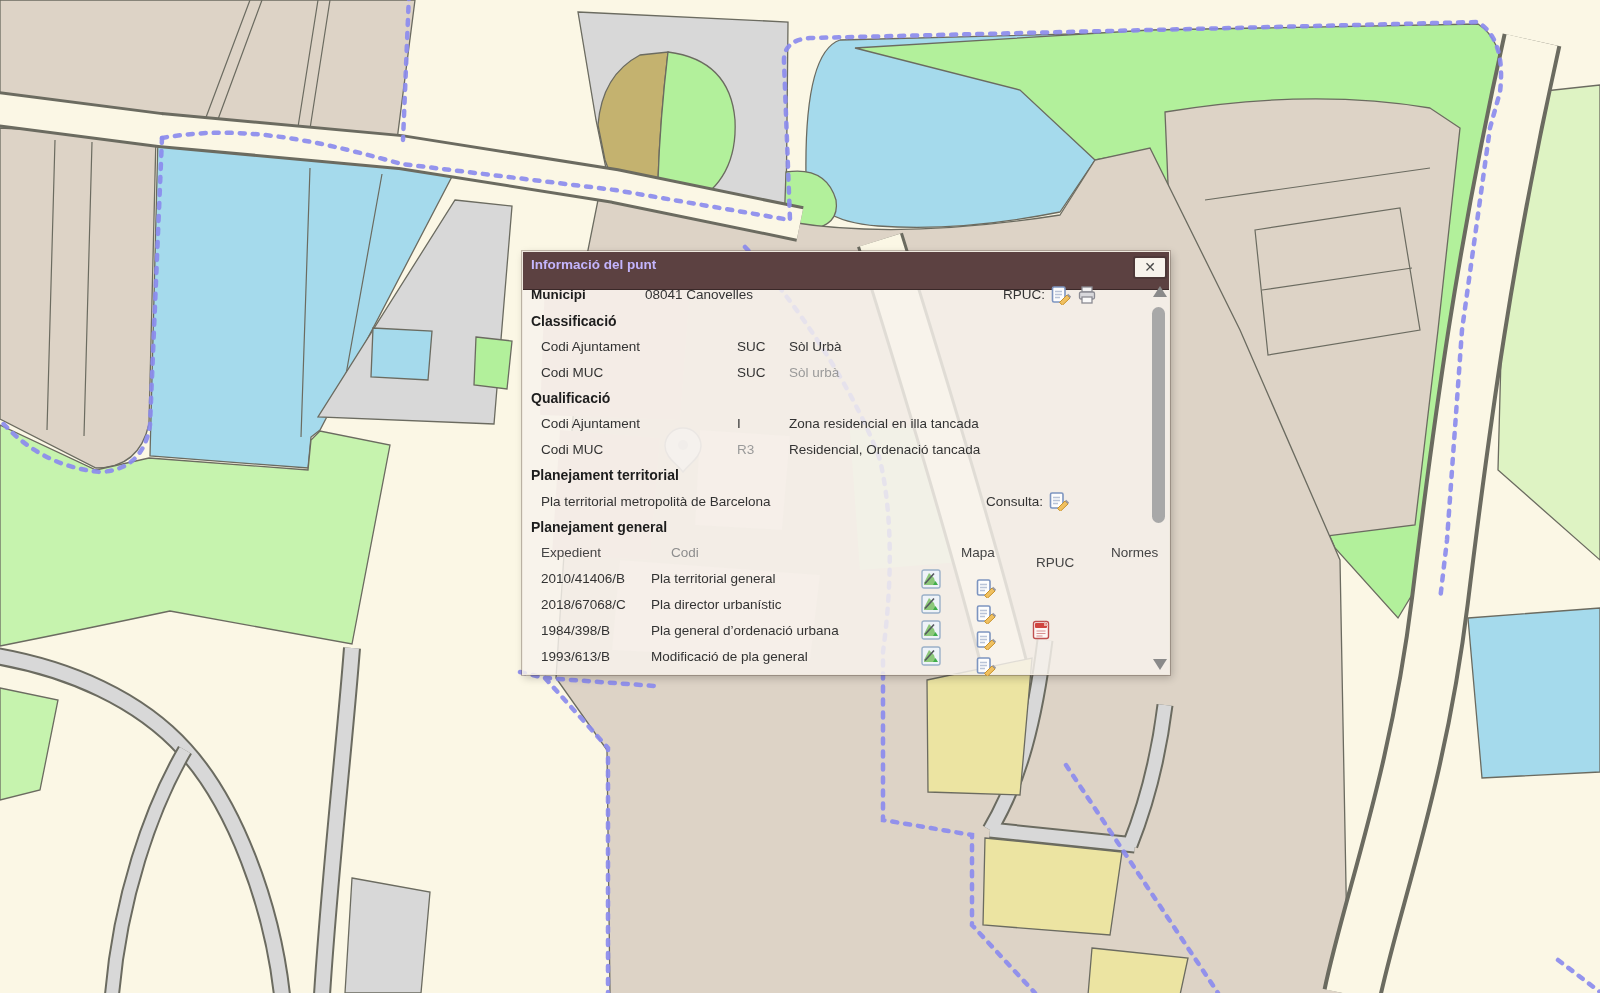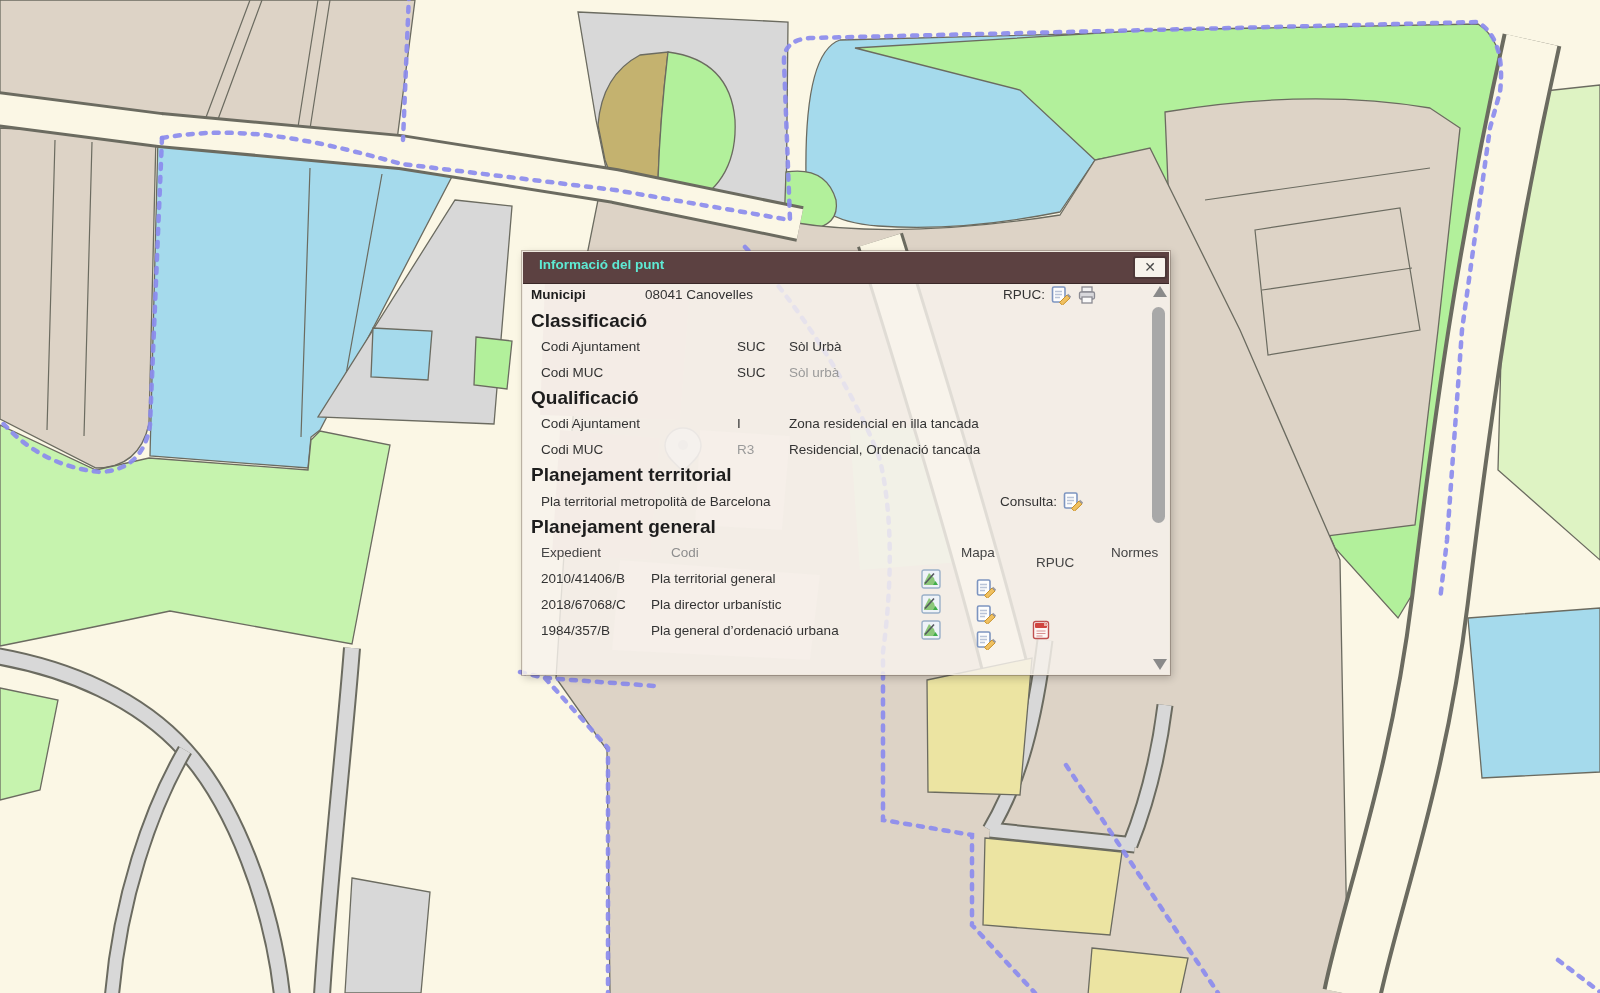--- a/index.html
+++ b/index.html
@@ -15,36 +15,36 @@
   .road-case{stroke:var(--outline);fill:none;}
   .road-fill{stroke:var(--cream);fill:none;}
   .groad-fill{stroke:var(--gray);fill:none;}
   .dash{stroke:var(--boundary,#8b8bee);stroke-width:4.5;fill:none;stroke-dasharray:5 8;stroke-linecap:round;opacity:.92;}
 
   
   #dlg{position:absolute;left:522px;top:251px;width:648px;height:424px;
        background:rgba(247,242,236,.84);border:1px solid #efe9df;
        box-shadow:0 0 0 1px rgba(95,75,65,.35),2px 3px 8px rgba(0,0,0,.22);
        box-sizing:border-box;}
-  #dlg-title{position:absolute;left:0;top:0;right:0;height:32px;background:var(--title_bar,#5c4141);
-       border-bottom:1px solid #3a2828;color:#5eead4;font-weight:bold;font-size:13.5px;
-       line-height:26px;padding-left:16px;box-sizing:border-box;cursor:move;}
+  #dlg-title{position:absolute;left:0;top:0;right:0;height:38px;background:var(--title_bar,#5c4141);
+       border-bottom:1px solid #3a2828;color:#c4b5fd;font-weight:bold;font-size:13.5px;
+       line-height:26px;padding-left:8px;box-sizing:border-box;cursor:move;}
   #dlg-close{position:absolute;top:4px;right:2px;width:34px;height:23px;background:#f7f3ec;
        border:2px solid #4d3838;border-radius:3px;color:#4a4a4a;font-weight:bold;font-size:14px;
        line-height:19px;text-align:center;cursor:pointer;box-sizing:border-box;}
   #dlg-body{position:absolute;left:0;top:26px;right:0;bottom:0;padding:4px 20px 0 8px;font-size:13.5px;color:#333;}
   .row{height:25.8px;display:flex;align-items:center;position:relative;}
-  .hrow{font-weight:bold;color:#1d1d1d;font-size:19px;}
+  .hrow{font-weight:bold;color:#1d1d1d;font-size:14px;}
   .kv{padding-left:10px;}
   .kv .lab{width:196px;flex:none;}
   .kv .code{width:52px;flex:none;}
   .muni .lab{width:114px;flex:none;font-weight:bold;color:#1d1d1d;}
   .gray-txt{color:#9a9a9a;}
   .rpuc-box{position:absolute;right:52px;top:0;height:100%;display:flex;align-items:center;gap:6px;}
-  .consulta-box{position:absolute;right:66px;top:0;height:100%;display:flex;align-items:center;gap:6px;}
+  .consulta-box{position:absolute;right:80px;top:0;height:100%;display:flex;align-items:center;gap:6px;}
   .tbl-head{padding-left:10px;color:#444;gap:20px;}
   .trow{padding-left:10px;}
   .c-exp{width:110px;flex:none;}
   .c-tip{width:270px;flex:none;}
   .c-mapa{width:55px;flex:none;display:flex;justify-content:flex-start;}
   .c-rpuc{width:55px;flex:none;display:flex;justify-content:flex-start;margin-top:19px;}
   .c-norm{width:60px;flex:none;display:flex;justify-content:flex-start;}
   .h-tip{color:#8d8d8d;}
   .icn{width:20px;height:20px;display:inline-block;vertical-align:middle;cursor:pointer;}
   
@@ -259,21 +259,21 @@
               <rect x="1.5" y="2" width="12.5" height="15" rx="1.5" fill="#fdfdfd" stroke="#7d95c0" stroke-width="1.6"></rect>
               <path d="M4 6.5h7M4 9.5h7M4 12.5h5" stroke="#b9c4d8" stroke-width="1.4"></path>
               <path d="M8.5 17.5 L16 10 L19 13 L11.5 20.2 Z" fill="#f0c060" stroke="#c8922a" stroke-width="1"></path>
               <path d="M16 10 L19 13 L20.2 11.8 L17.2 8.8 Z" fill="#9a9aa2"></path>
             </svg>
           </span>
         <span class="c-norm"></span>
       </div>
 
       <div class="row trow">
-        <span class="c-exp">1984/357/B</span>
+        <span class="c-exp">1984/398/B</span>
         <span class="c-tip">Pla general d’ordenació urbana</span>
         <span class="c-mapa">
             <svg class="icn" viewBox="0 0 20 20">
               <rect x="1" y="1" width="18" height="18" rx="2" fill="#eef3f8" stroke="#9ab0c8" stroke-width="1.4"></rect>
               <path d="M3,14 L8,4 L13,9 L15,16 L3,16 Z" fill="#8cc87a"></path>
               <path d="M4,14.5 L13,4.5" stroke="#55585e" stroke-width="1.6" fill="none"></path>
               <path d="M12,16 L17,16 L14.5,12 Z" fill="#3fae49"></path>
             </svg>
           </span>
         <span class="c-rpuc">
@@ -287,20 +287,41 @@
         <span class="c-norm">
             <svg class="icn" viewBox="0 0 20 20">
               <rect x="2.5" y="1.5" width="15" height="17" rx="2" fill="#fdf6f4" stroke="#c05050" stroke-width="1.4"></rect>
               <rect x="4" y="3" width="12" height="5" rx="1" fill="#d04540"></rect>
               <path d="M5.5 11h9M5.5 13.5h9M5.5 16h6" stroke="#d89090" stroke-width="1.2"></path>
               <path d="M13 1.5 L17.5 6 L13 6 Z" fill="#e8b0a8"></path>
             </svg>
           </span>
       </div>
 
+      <div class="row trow">
+        <span class="c-exp">1993/613/B</span>
+        <span class="c-tip">Modificació de pla general</span>
+        <span class="c-mapa">
+            <svg class="icn" viewBox="0 0 20 20">
+              <rect x="1" y="1" width="18" height="18" rx="2" fill="#eef3f8" stroke="#9ab0c8" stroke-width="1.4"></rect>
+              <path d="M3,14 L8,4 L13,9 L15,16 L3,16 Z" fill="#8cc87a"></path>
+              <path d="M4,14.5 L13,4.5" stroke="#55585e" stroke-width="1.6" fill="none"></path>
+              <path d="M12,16 L17,16 L14.5,12 Z" fill="#3fae49"></path>
+            </svg>
+          </span>
+        <span class="c-rpuc">
+            <svg class="icn" viewBox="0 0 20 20">
+              <rect x="1.5" y="2" width="12.5" height="15" rx="1.5" fill="#fdfdfd" stroke="#7d95c0" stroke-width="1.6"></rect>
+              <path d="M4 6.5h7M4 9.5h7M4 12.5h5" stroke="#b9c4d8" stroke-width="1.4"></path>
+              <path d="M8.5 17.5 L16 10 L19 13 L11.5 20.2 Z" fill="#f0c060" stroke="#c8922a" stroke-width="1"></path>
+              <path d="M16 10 L19 13 L20.2 11.8 L17.2 8.8 Z" fill="#9a9aa2"></path>
+            </svg>
+          </span>
+        <span class="c-norm"></span>
+      </div>
     </div>
 
     <div id="sb">
       <div id="sb-up" class="sb-arrow"></div>
       <div id="sb-thumb"></div>
       <div id="sb-down" class="sb-arrow"></div>
     </div>
   </div>
 </div>
 

